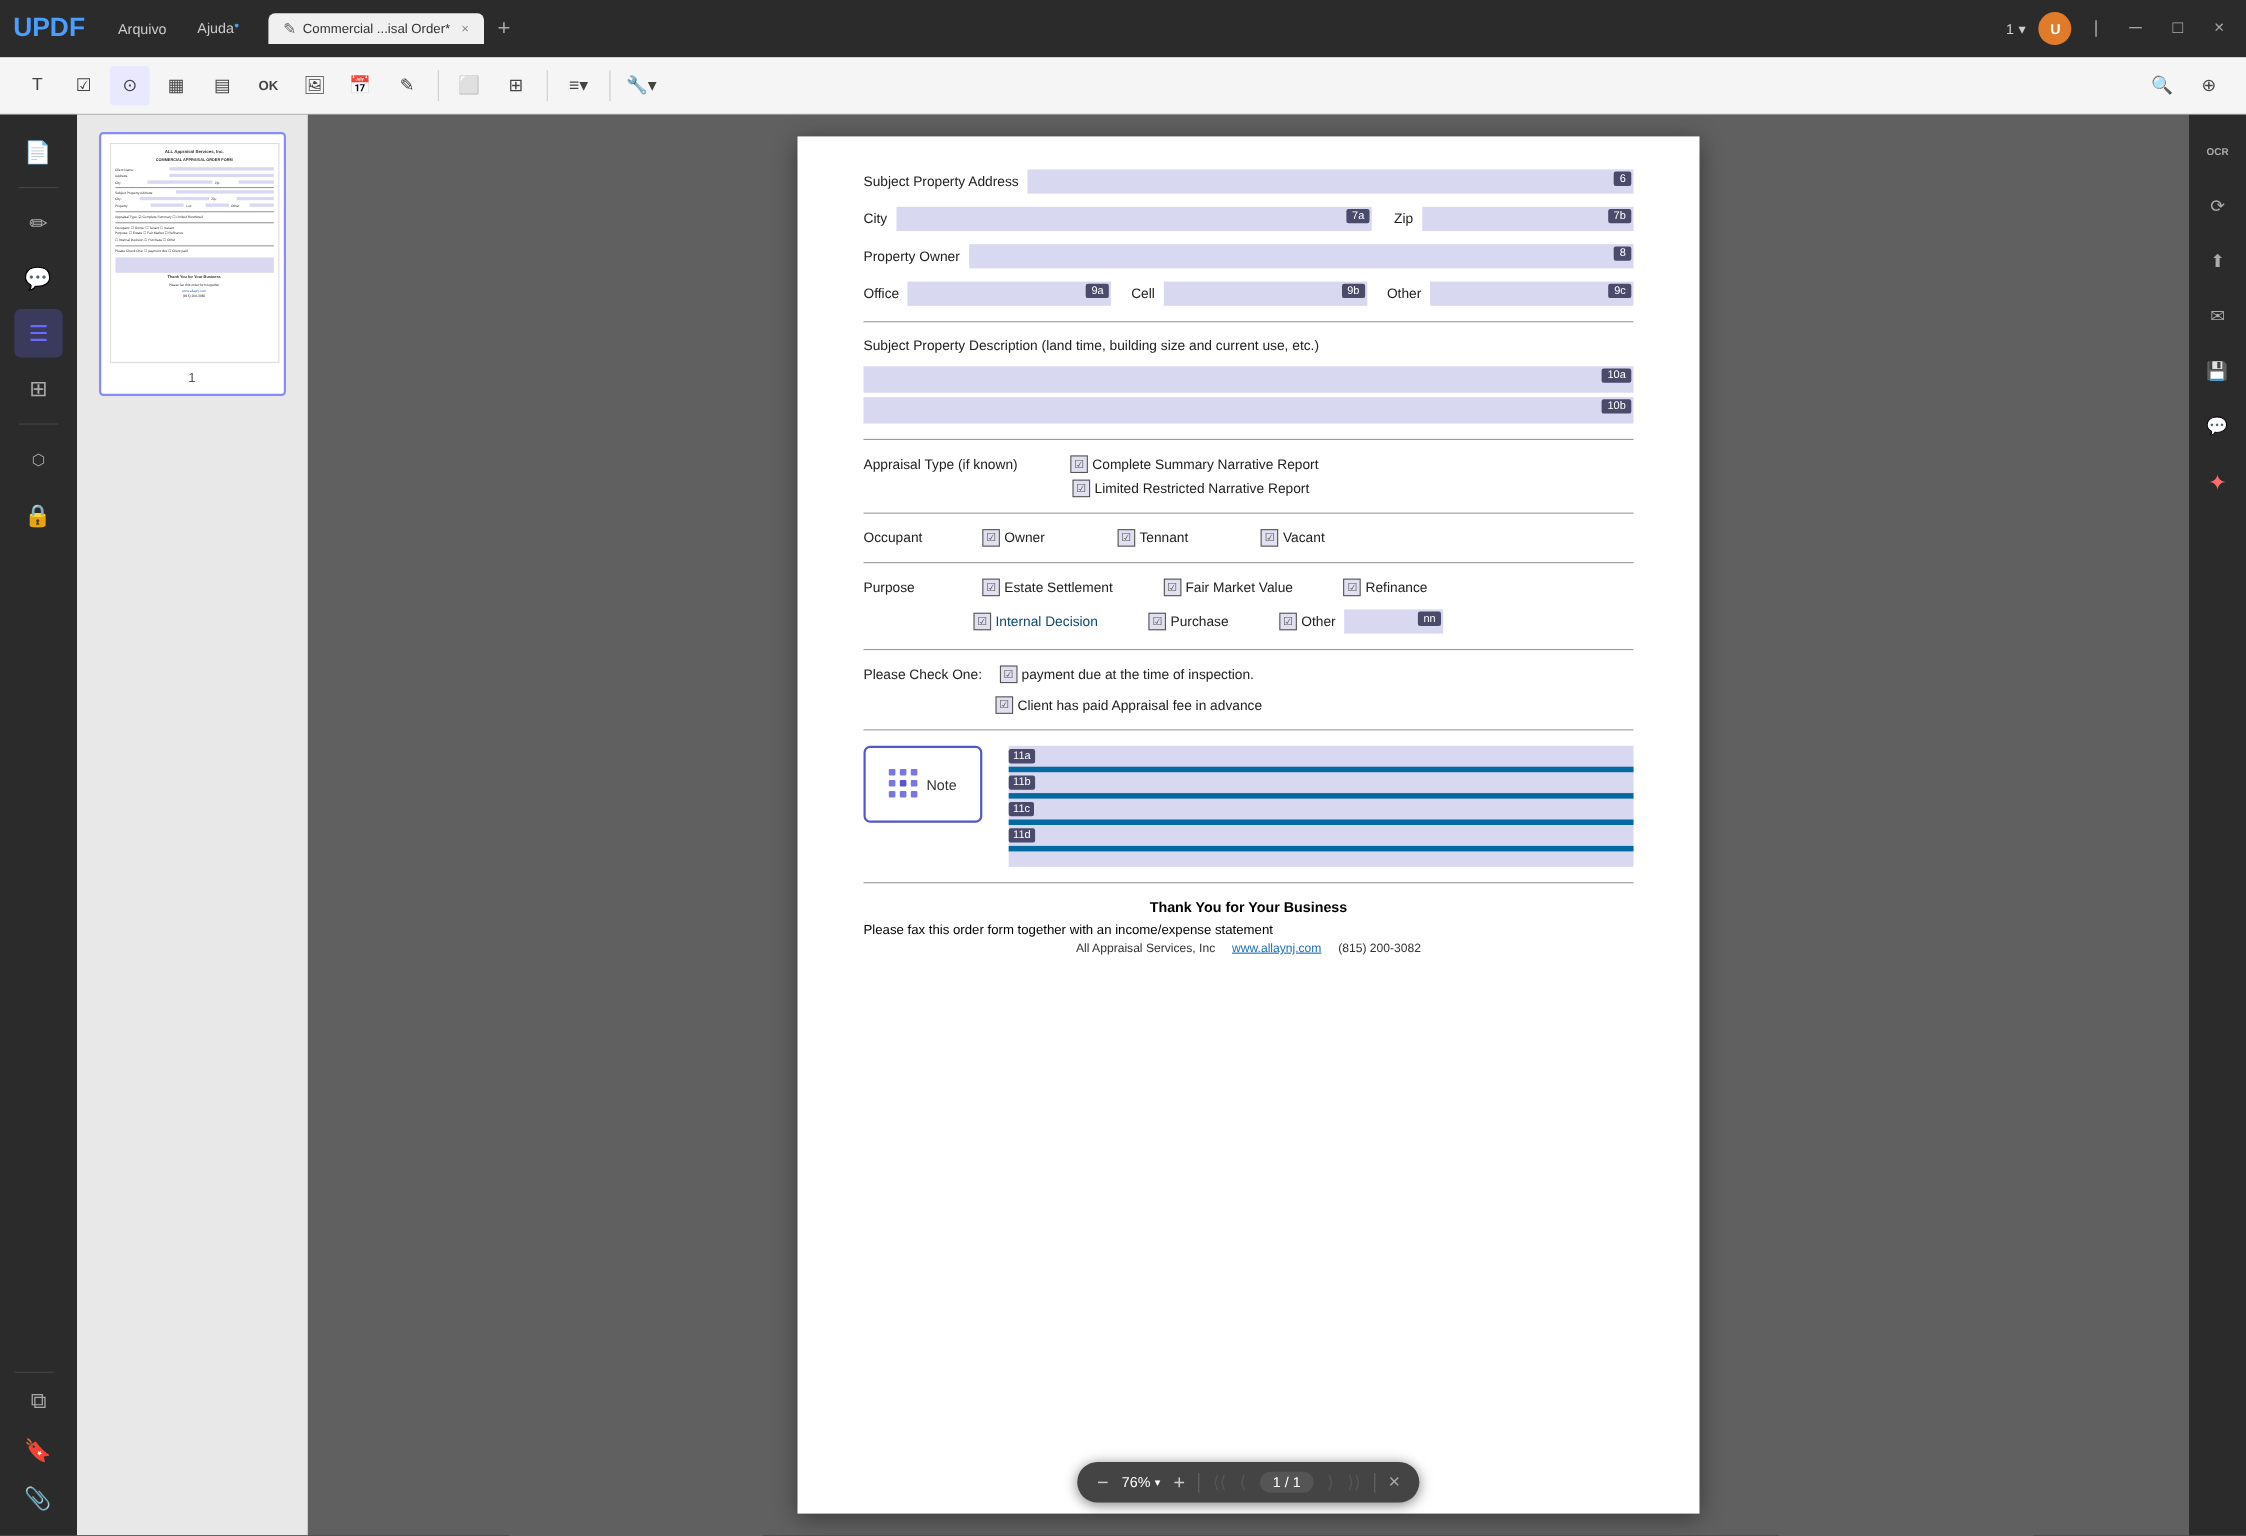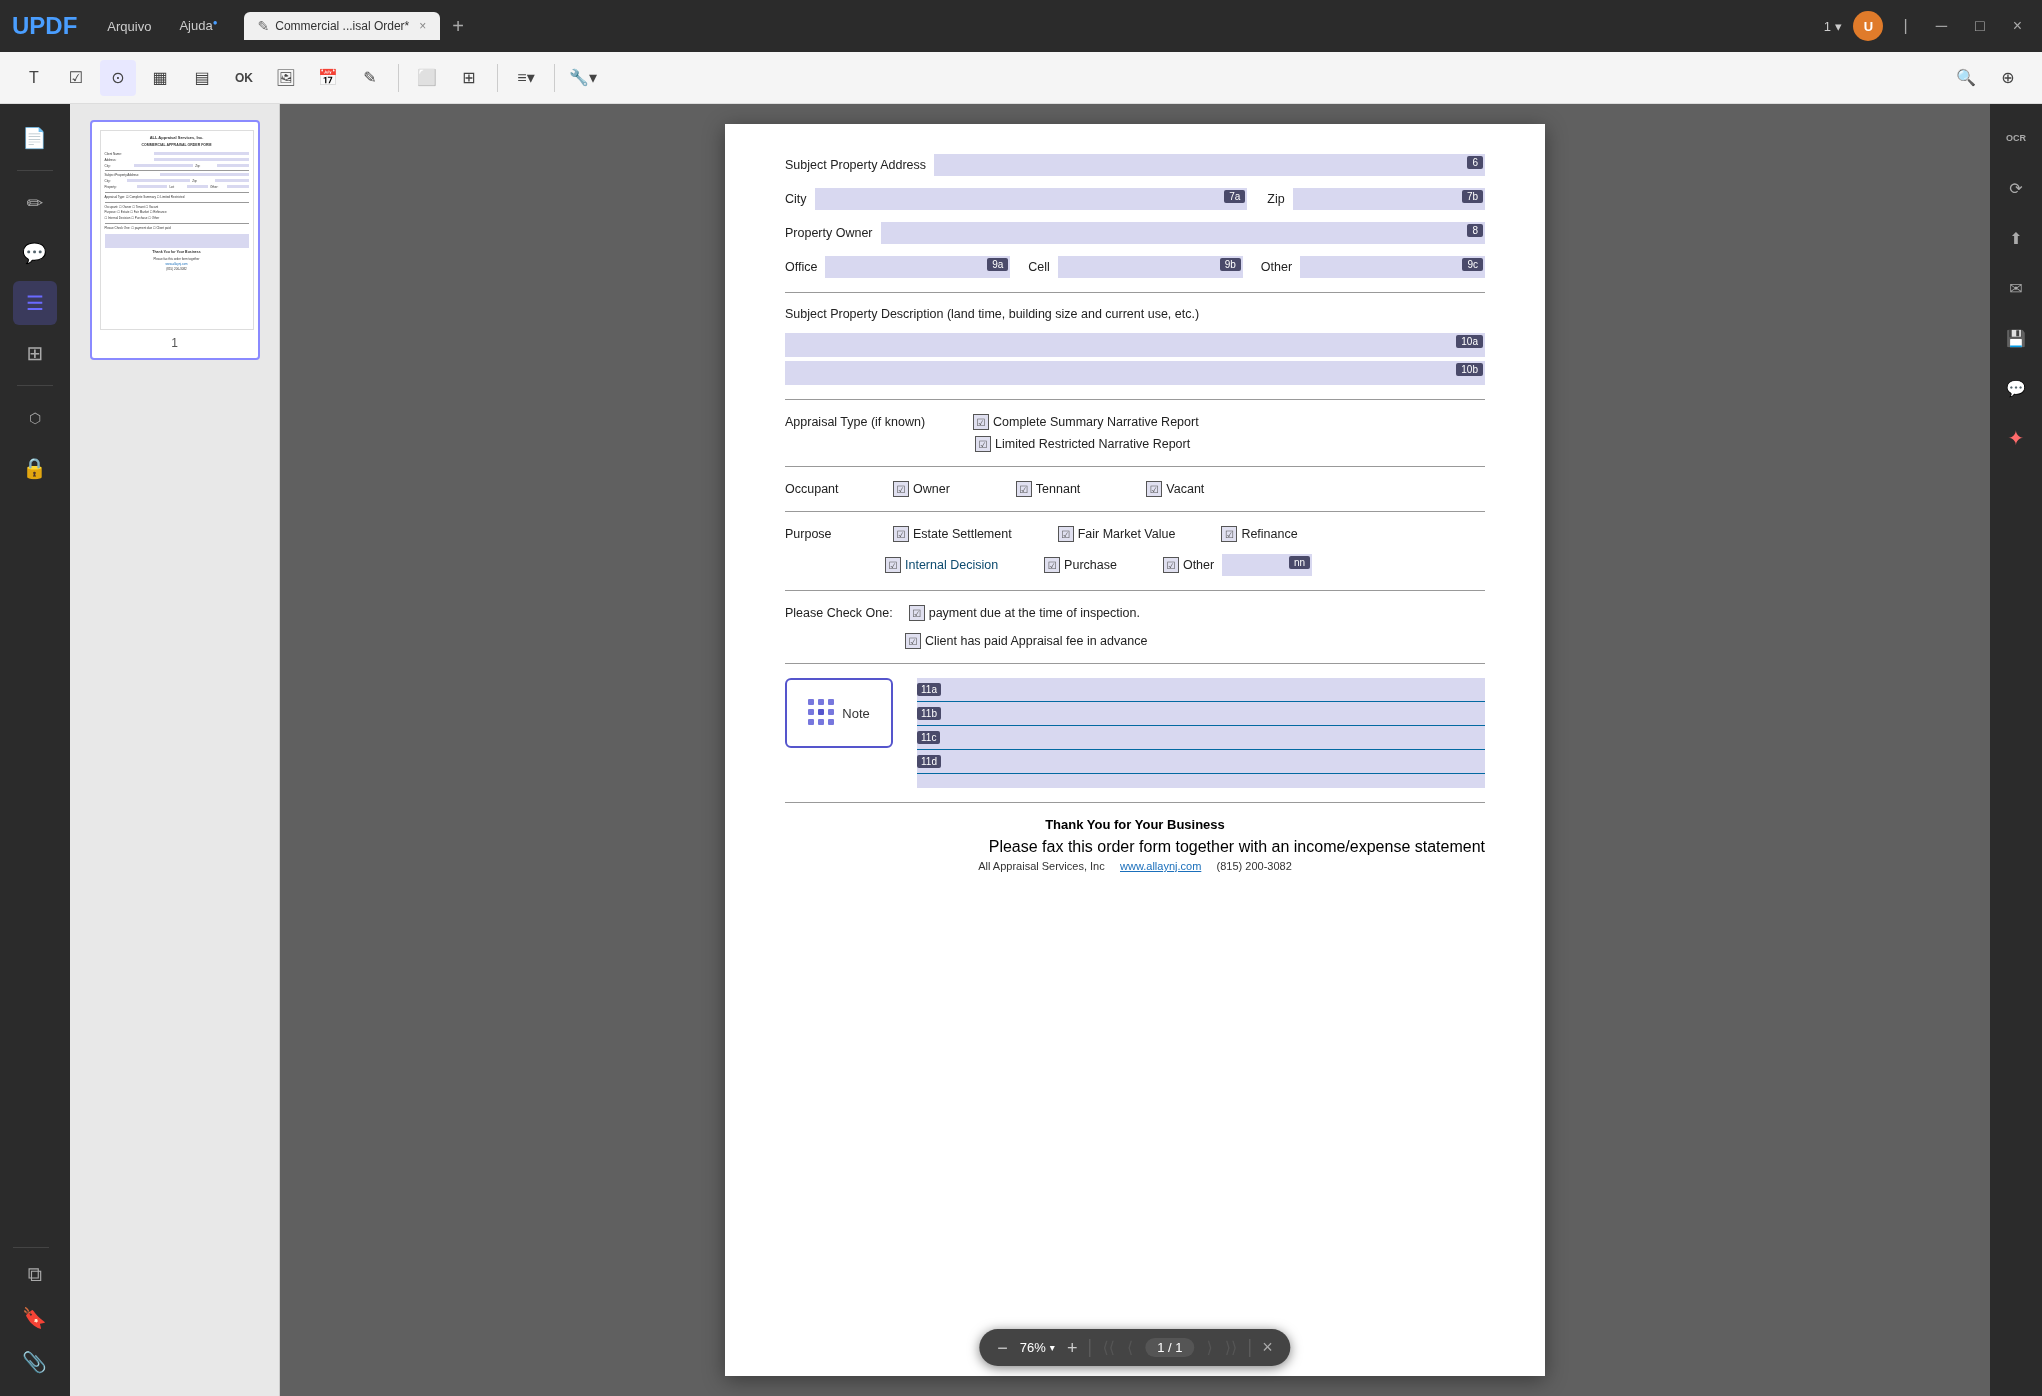--- a/index.html
+++ b/index.html
@@ -285,21 +285,21 @@
     
     .note-field {
       background: #d8d8f0;
       flex: 1;
       margin-left: 8px;
       height: 110px;
       position: relative;
     }
     .note-field-row {
       height: 24px;
-      border-bottom: 1px solid #0369a1;
+      border-bottom: 5px solid #0369a1;
       display: flex;
       align-items: center;
       position: relative;
     }
     .note-badge {
       background: #4a4a6a;
       color: white;
       font-size: 10px;
       padding: 1px 4px;
       border-radius: 2px;
@@ -365,21 +365,21 @@
     .close-zoom {
       color: #aaa;
       font-size: 18px;
       cursor: pointer;
       background: none;
       border: none;
     }
 
     
     .thank-you { text-align: center; font-weight: bold; margin-top: 10px; font-size: 13px; }
-    .please-fax { text-align: right; font-size: 16px; margin-top: 6px; }
+    .please-fax { text-align: left; font-size: 12px; margin-top: 6px; }
     .company-footer { text-align: center; font-size: 11px; color: #333; margin-top: 4px; }
     .website { color: #1a6fbb; text-decoration: underline; cursor: pointer; }
 
     
     .internal-decision-label { font-size: 12.5px; color: #0c4a6e; }
   </style>
 </head>
 <body>
 
 <div class="top-bar">

